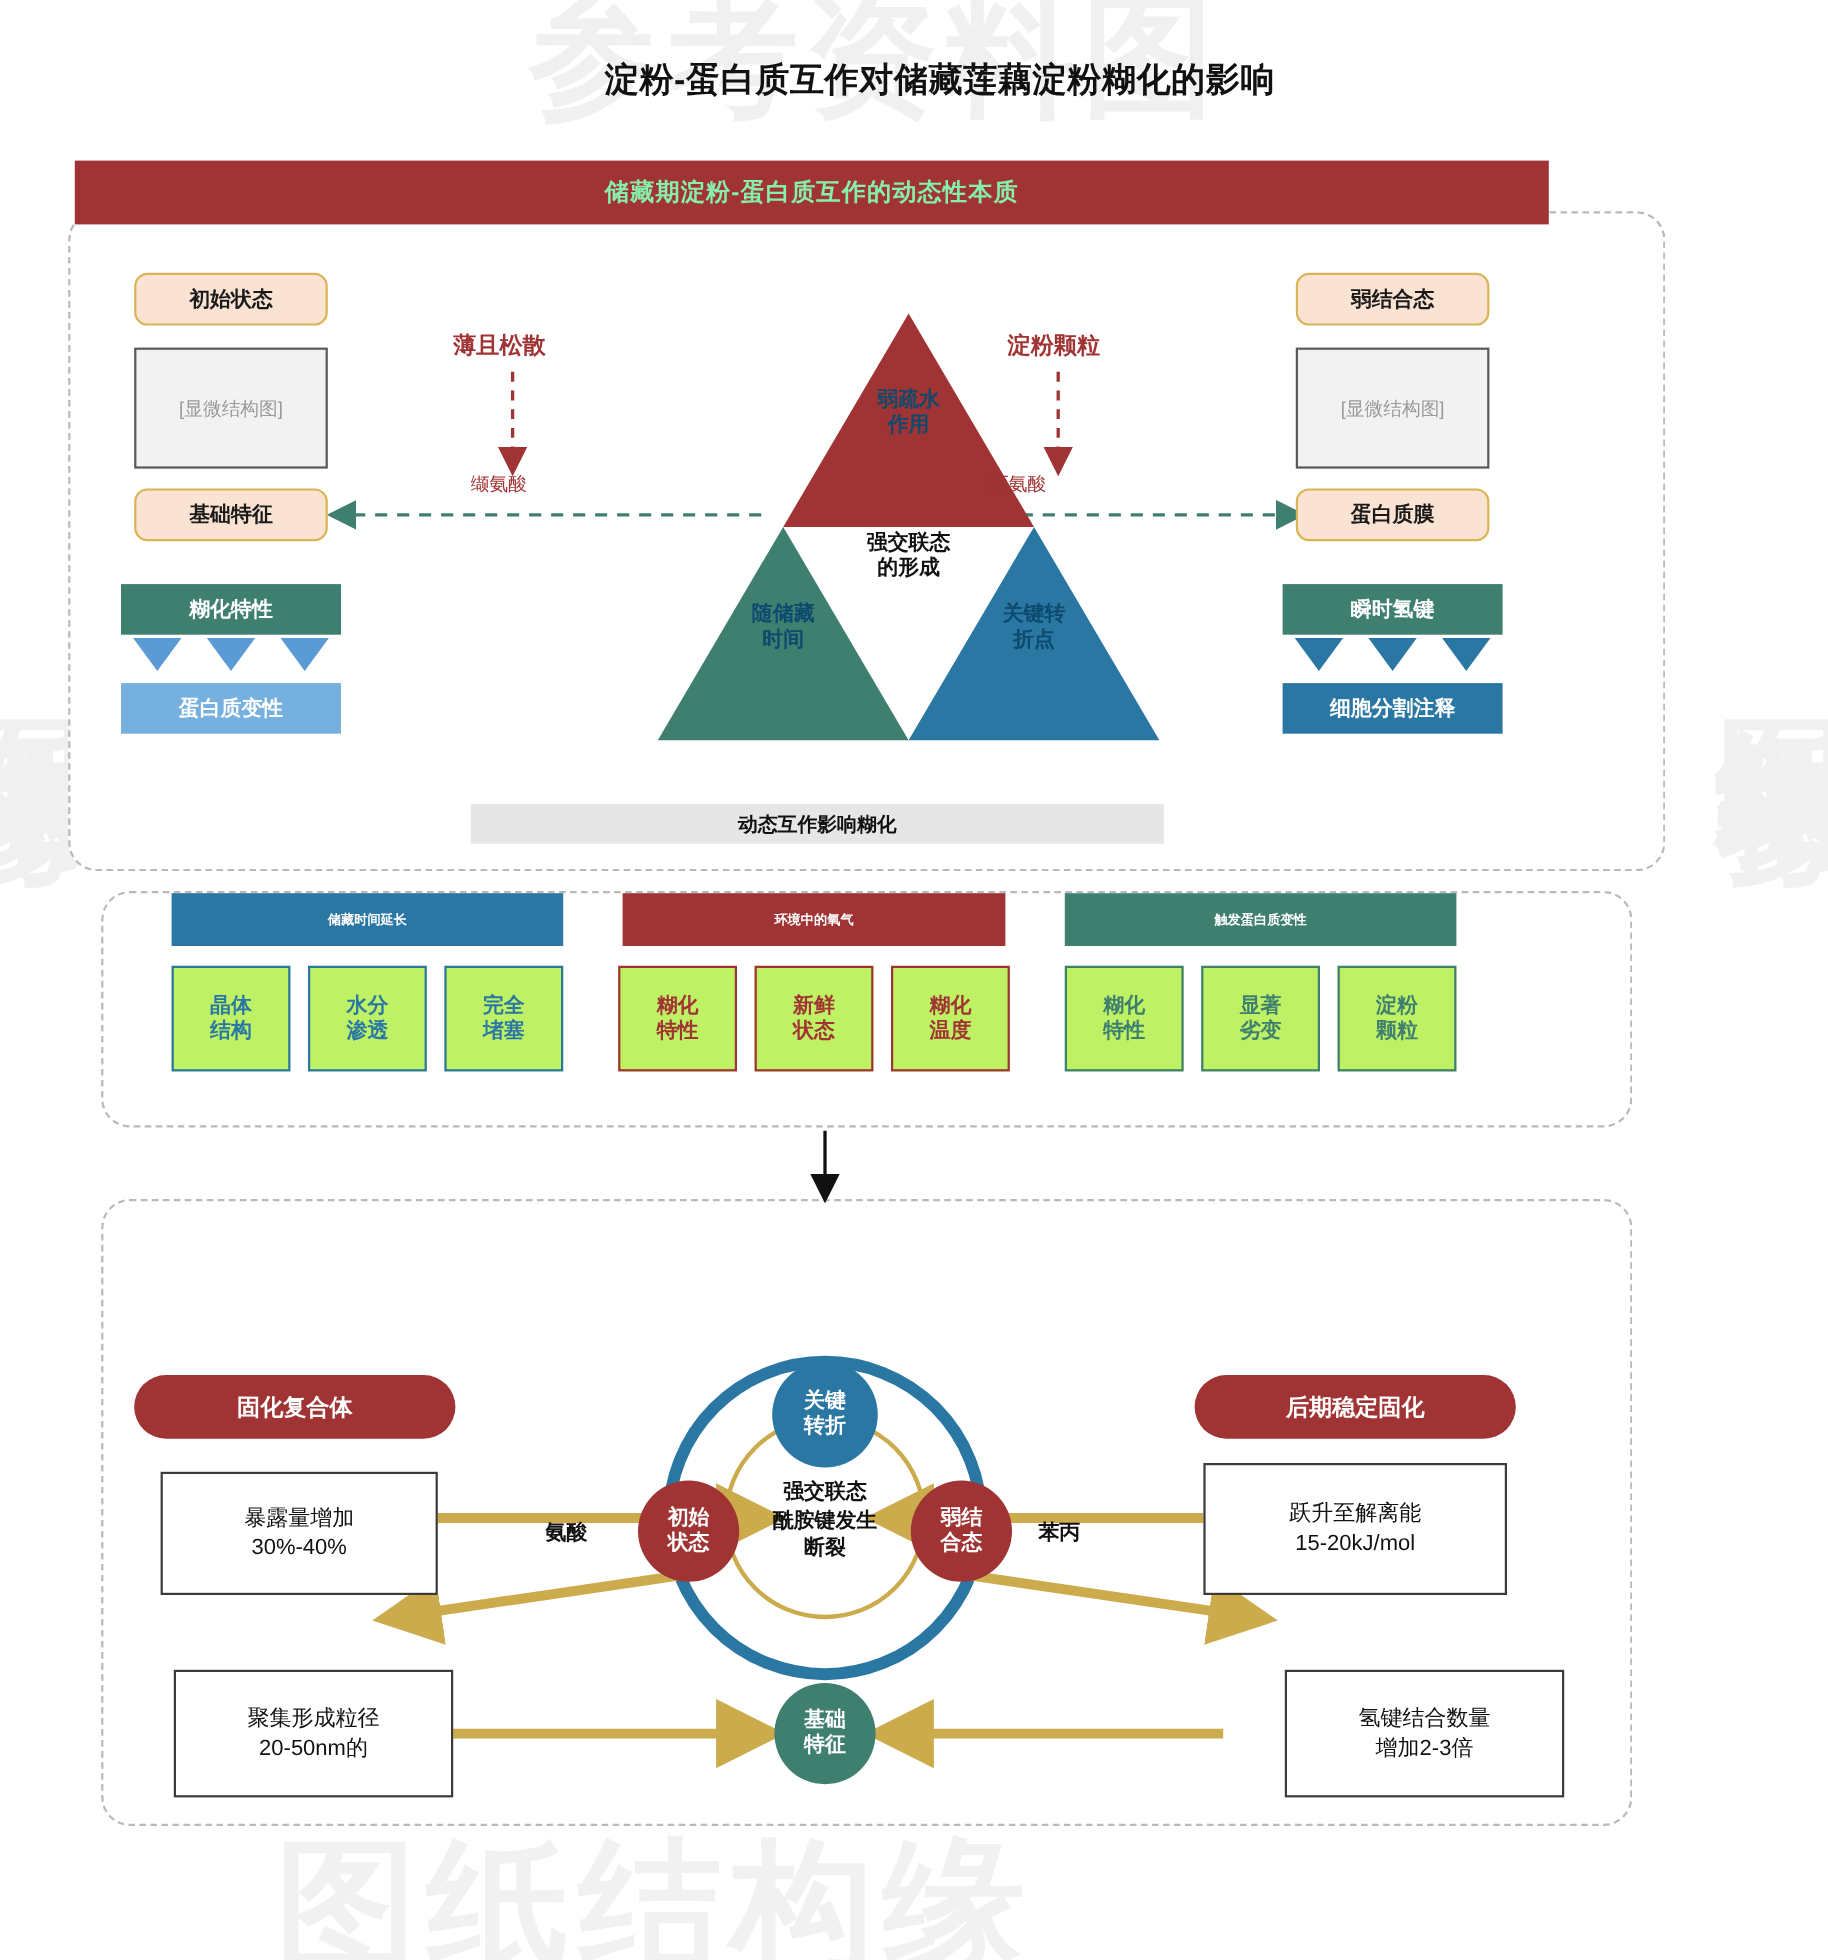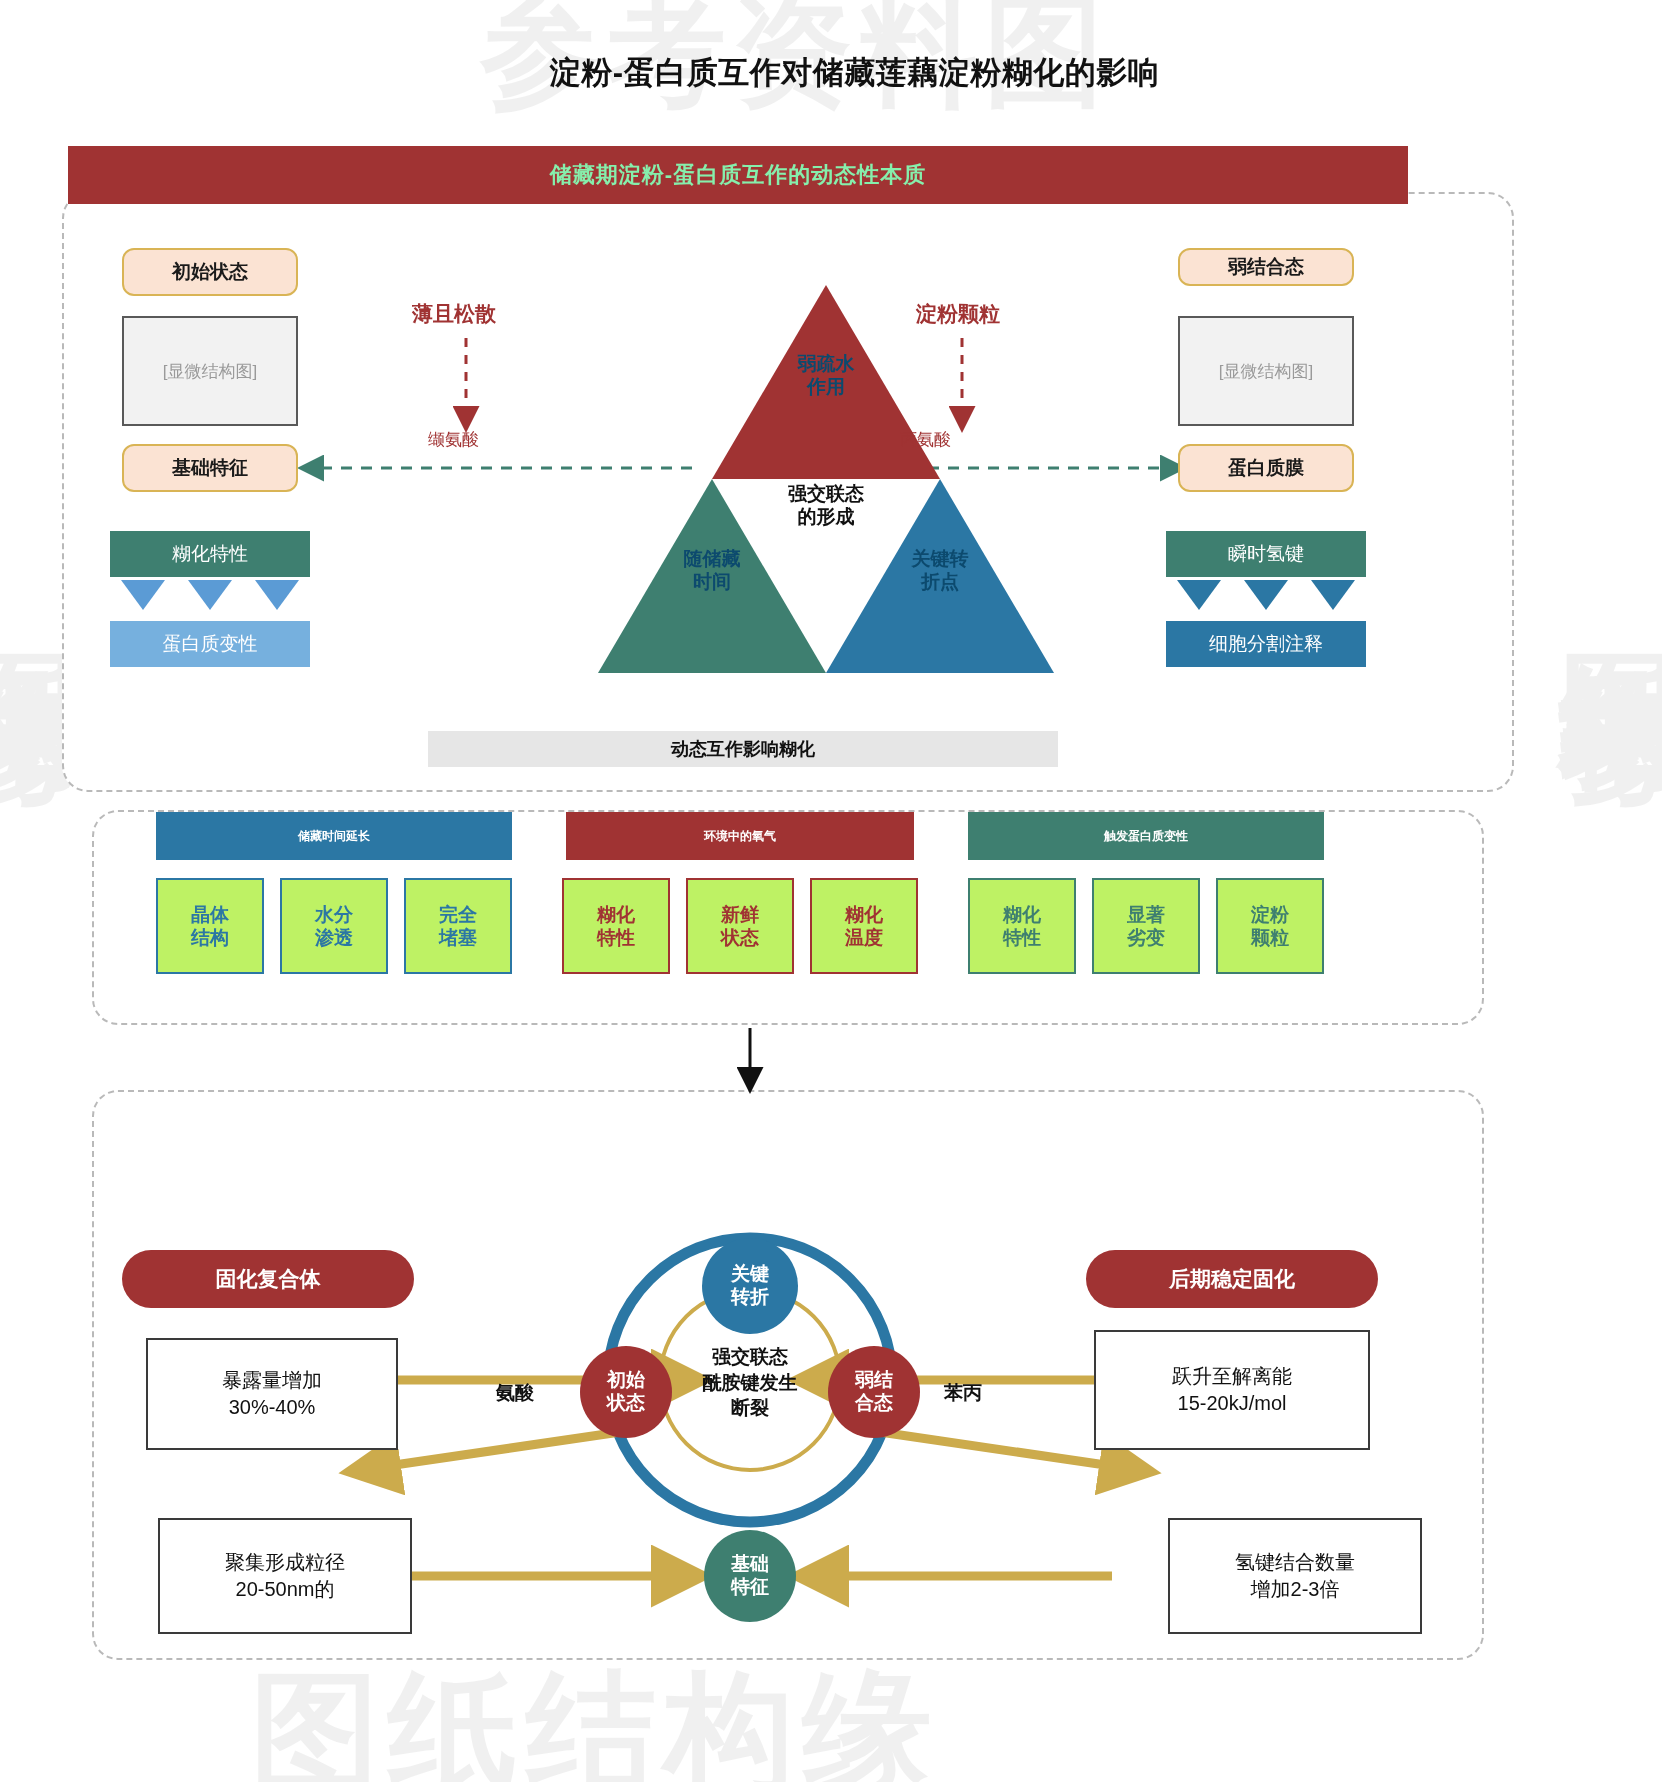--- a/index.html
+++ b/index.html
@@ -71,21 +71,21 @@
     position:absolute;
     background:#f2f2f2;
     border:2px solid #595959;
     display:flex; align-items:center; justify-content:center;
     font-size:17px; color:#9a9a9a;
     z-index:3;
   }
   .flat {
     position:absolute;
     display:flex; align-items:center; justify-content:center;
-    font-size:19px; font-weight:400; color:#fff;
+    font-size:19px; font-weight:700; color:#fff;
     z-index:3;
   }
   .green-flat { background:#3e7f70; }
   .blue-flat  { background:#76b0de; }
   .dblue-flat { background:#2b77a4; }
 
   
   .chev-row {
     position:absolute; display:flex; justify-content:space-around;
     align-items:flex-start; z-index:3;
@@ -222,21 +222,21 @@
 <div class="micro" style="left:122px;top:316px;width:176px;height:110px">[显微结构图]</div>
 <div class="pill" style="left:122px;top:444px;width:176px;height:48px">基础特征</div>
 <div class="flat green-flat" style="left:110px;top:531px;width:200px;height:46px">糊化特性</div>
 <div class="chev-row" style="left:110px;top:580px;width:200px;height:32px">
   <span class="chev chev-blue"></span>
   <span class="chev chev-blue"></span>
   <span class="chev chev-blue"></span>
 </div>
 <div class="flat blue-flat" style="left:110px;top:621px;width:200px;height:46px">蛋白质变性</div>
 
-<div class="pill" style="left:1178px;top:248px;width:176px;height:38px">弱结合态</div>
+<div class="pill" style="left:1178px;top:248px;width:176px;height:48px">弱结合态</div>
 <div class="micro" style="left:1178px;top:316px;width:176px;height:110px">[显微结构图]</div>
 <div class="pill" style="left:1178px;top:444px;width:176px;height:48px">蛋白质膜</div>
 <div class="flat green-flat" style="left:1166px;top:531px;width:200px;height:46px">瞬时氢键</div>
 <div class="chev-row" style="left:1166px;top:580px;width:200px;height:32px">
   <span class="chev chev-dblue"></span>
   <span class="chev chev-dblue"></span>
   <span class="chev chev-dblue"></span>
 </div>
 <div class="flat dblue-flat" style="left:1166px;top:621px;width:200px;height:46px">细胞分割注释</div>
 

